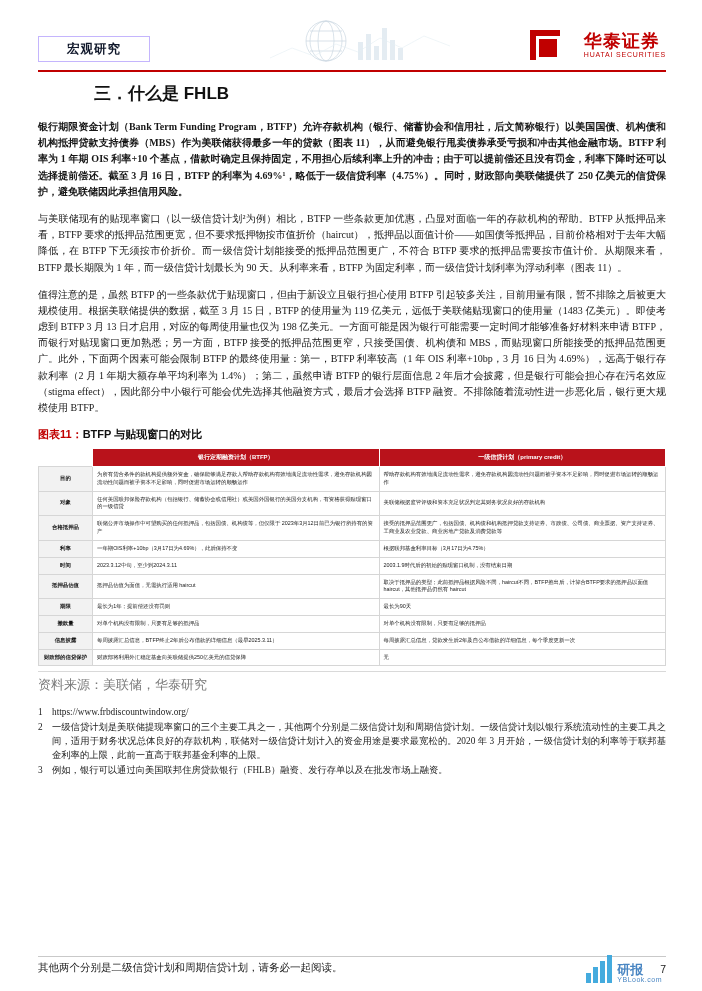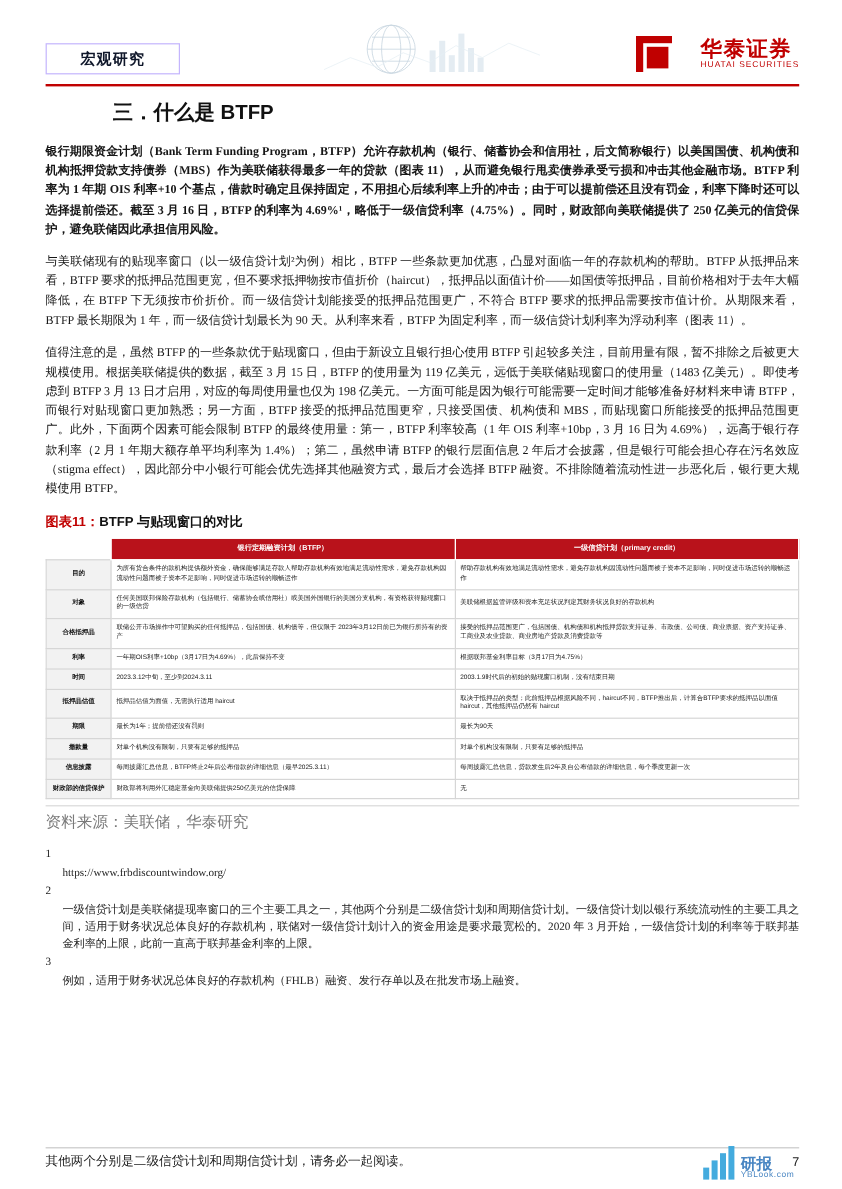--- a/index.html
+++ b/index.html
@@ -157,21 +157,21 @@
 
   
   .footnotes {
     margin-top: 12px;
     font-size: 9.3px;
     line-height: 1.5;
     color: #222;
   }
   .fn { display: flex; gap: 5px; margin-bottom: 1px; text-align: justify; }
   .fn-num { width: 9px; flex: none; text-align: left; }
-  .fn-txt { flex: 1; margin-top: 16px; }
+  .fn-txt { flex: 1; }
 
   
   .footer-rule {
     position: absolute;
     left: 38px; right: 36px; bottom: 34px;
     height: 1px;
     background: #c9c9c9;
   }
   .footer-text {
     position: absolute;
@@ -240,21 +240,21 @@
       <div class="logo-mark"></div>
       <div>
         <div class="logo-cn">华泰证券</div>
         <div class="logo-en">HUATAI SECURITIES</div>
       </div>
     </div>
     <div class="header-rule"></div>
   </div>
 
   <div class="content">
-    <h2 class="section-title">三．什么是 BTFP</h2>
+    <h2 class="section-title">三．什么是 FHLB</h2>
 
     <p class="para b">银行期限资金计划（Bank Term Funding Program，BTFP）允许存款机构（银行、储蓄协会和信用社，后文简称银行）以美国国债、机构债和机构抵押贷款支持债券（MBS）作为美联储获得最多一年的贷款（图表 11），从而避免银行甩卖债券承受亏损和冲击其他金融市场。BTFP 利率为 1 年期 OIS 利率+10 个基点，借款时确定且保持固定，不用担心后续利率上升的冲击；由于可以提前偿还且没有罚金，利率下降时还可以选择提前偿还。截至 3 月 16 日，BTFP 的利率为 4.69%¹，略低于一级信贷利率（4.75%）。同时，财政部向美联储提供了 250 亿美元的信贷保护，避免联储因此承担信用风险。</p>
     <p class="para">与美联储现有的贴现率窗口（以一级信贷计划²为例）相比，BTFP 一些条款更加优惠，凸显对面临一年的存款机构的帮助。BTFP 从抵押品来看，BTFP 要求的抵押品范围更宽，但不要求抵押物按市值折价（haircut），抵押品以面值计价——如国债等抵押品，目前价格相对于去年大幅降低，在 BTFP 下无须按市价折价。而一级信贷计划能接受的抵押品范围更广，不符合 BTFP 要求的抵押品需要按市值计价。从期限来看，BTFP 最长期限为 1 年，而一级信贷计划最长为 90 天。从利率来看，BTFP 为固定利率，而一级信贷计划利率为浮动利率（图表 11）。</p>
     <p class="para">值得注意的是，虽然 BTFP 的一些条款优于贴现窗口，但由于新设立且银行担心使用 BTFP 引起较多关注，目前用量有限，暂不排除之后被更大规模使用。根据美联储提供的数据，截至 3 月 15 日，BTFP 的使用量为 119 亿美元，远低于美联储贴现窗口的使用量（1483 亿美元）。即使考虑到 BTFP 3 月 13 日才启用，对应的每周使用量也仅为 198 亿美元。一方面可能是因为银行可能需要一定时间才能够准备好材料来申请 BTFP，而银行对贴现窗口更加熟悉；另一方面，BTFP 接受的抵押品范围更窄，只接受国债、机构债和 MBS，而贴现窗口所能接受的抵押品范围更广。此外，下面两个因素可能会限制 BTFP 的最终使用量：第一，BTFP 利率较高（1 年 OIS 利率+10bp，3 月 16 日为 4.69%），远高于银行存款利率（2 月 1 年期大额存单平均利率为 1.4%）；第二，虽然申请 BTFP 的银行层面信息 2 年后才会披露，但是银行可能会担心存在污名效应（stigma effect），因此部分中小银行可能会优先选择其他融资方式，最后才会选择 BTFP 融资。不排除随着流动性进一步恶化后，银行更大规模使用 BTFP。</p>
 
     <div class="exhibit-title">
       <span class="lbl">图表11：</span><span>BTFP 与贴现窗口的对比</span>
     </div>
 
     <table class="cmp">
@@ -325,21 +325,21 @@
       <div class="fn">
         <span class="fn-num">1</span>
         <span class="fn-txt">https://www.frbdiscountwindow.org/</span>
       </div>
       <div class="fn">
         <span class="fn-num">2</span>
         <span class="fn-txt">一级信贷计划是美联储提现率窗口的三个主要工具之一，其他两个分别是二级信贷计划和周期信贷计划。一级信贷计划以银行系统流动性的主要工具之间，适用于财务状况总体良好的存款机构，联储对一级信贷计划计入的资金用途是要求最宽松的。2020 年 3 月开始，一级信贷计划的利率等于联邦基金利率的上限，此前一直高于联邦基金利率的上限。</span>
       </div>
       <div class="fn">
         <span class="fn-num">3</span>
-        <span class="fn-txt">例如，适用于财务状况总体良好的存款机构（FHLB）融资、发行存单以及在批发市场上融资。</span>
+        <span class="fn-txt">例如，银行可以通过向美国联邦住房贷款银行（FHLB）融资、发行存单以及在批发市场上融资。</span>
       </div>
     </div>
   </div>
 
   <div class="footer-rule"></div>
   <div class="footer-text">其他两个分别是二级信贷计划和周期信贷计划，请务必一起阅读。</div>
   <div class="footer-page">7</div>
 
   <div class="watermark">
     <div class="wm-bars">

